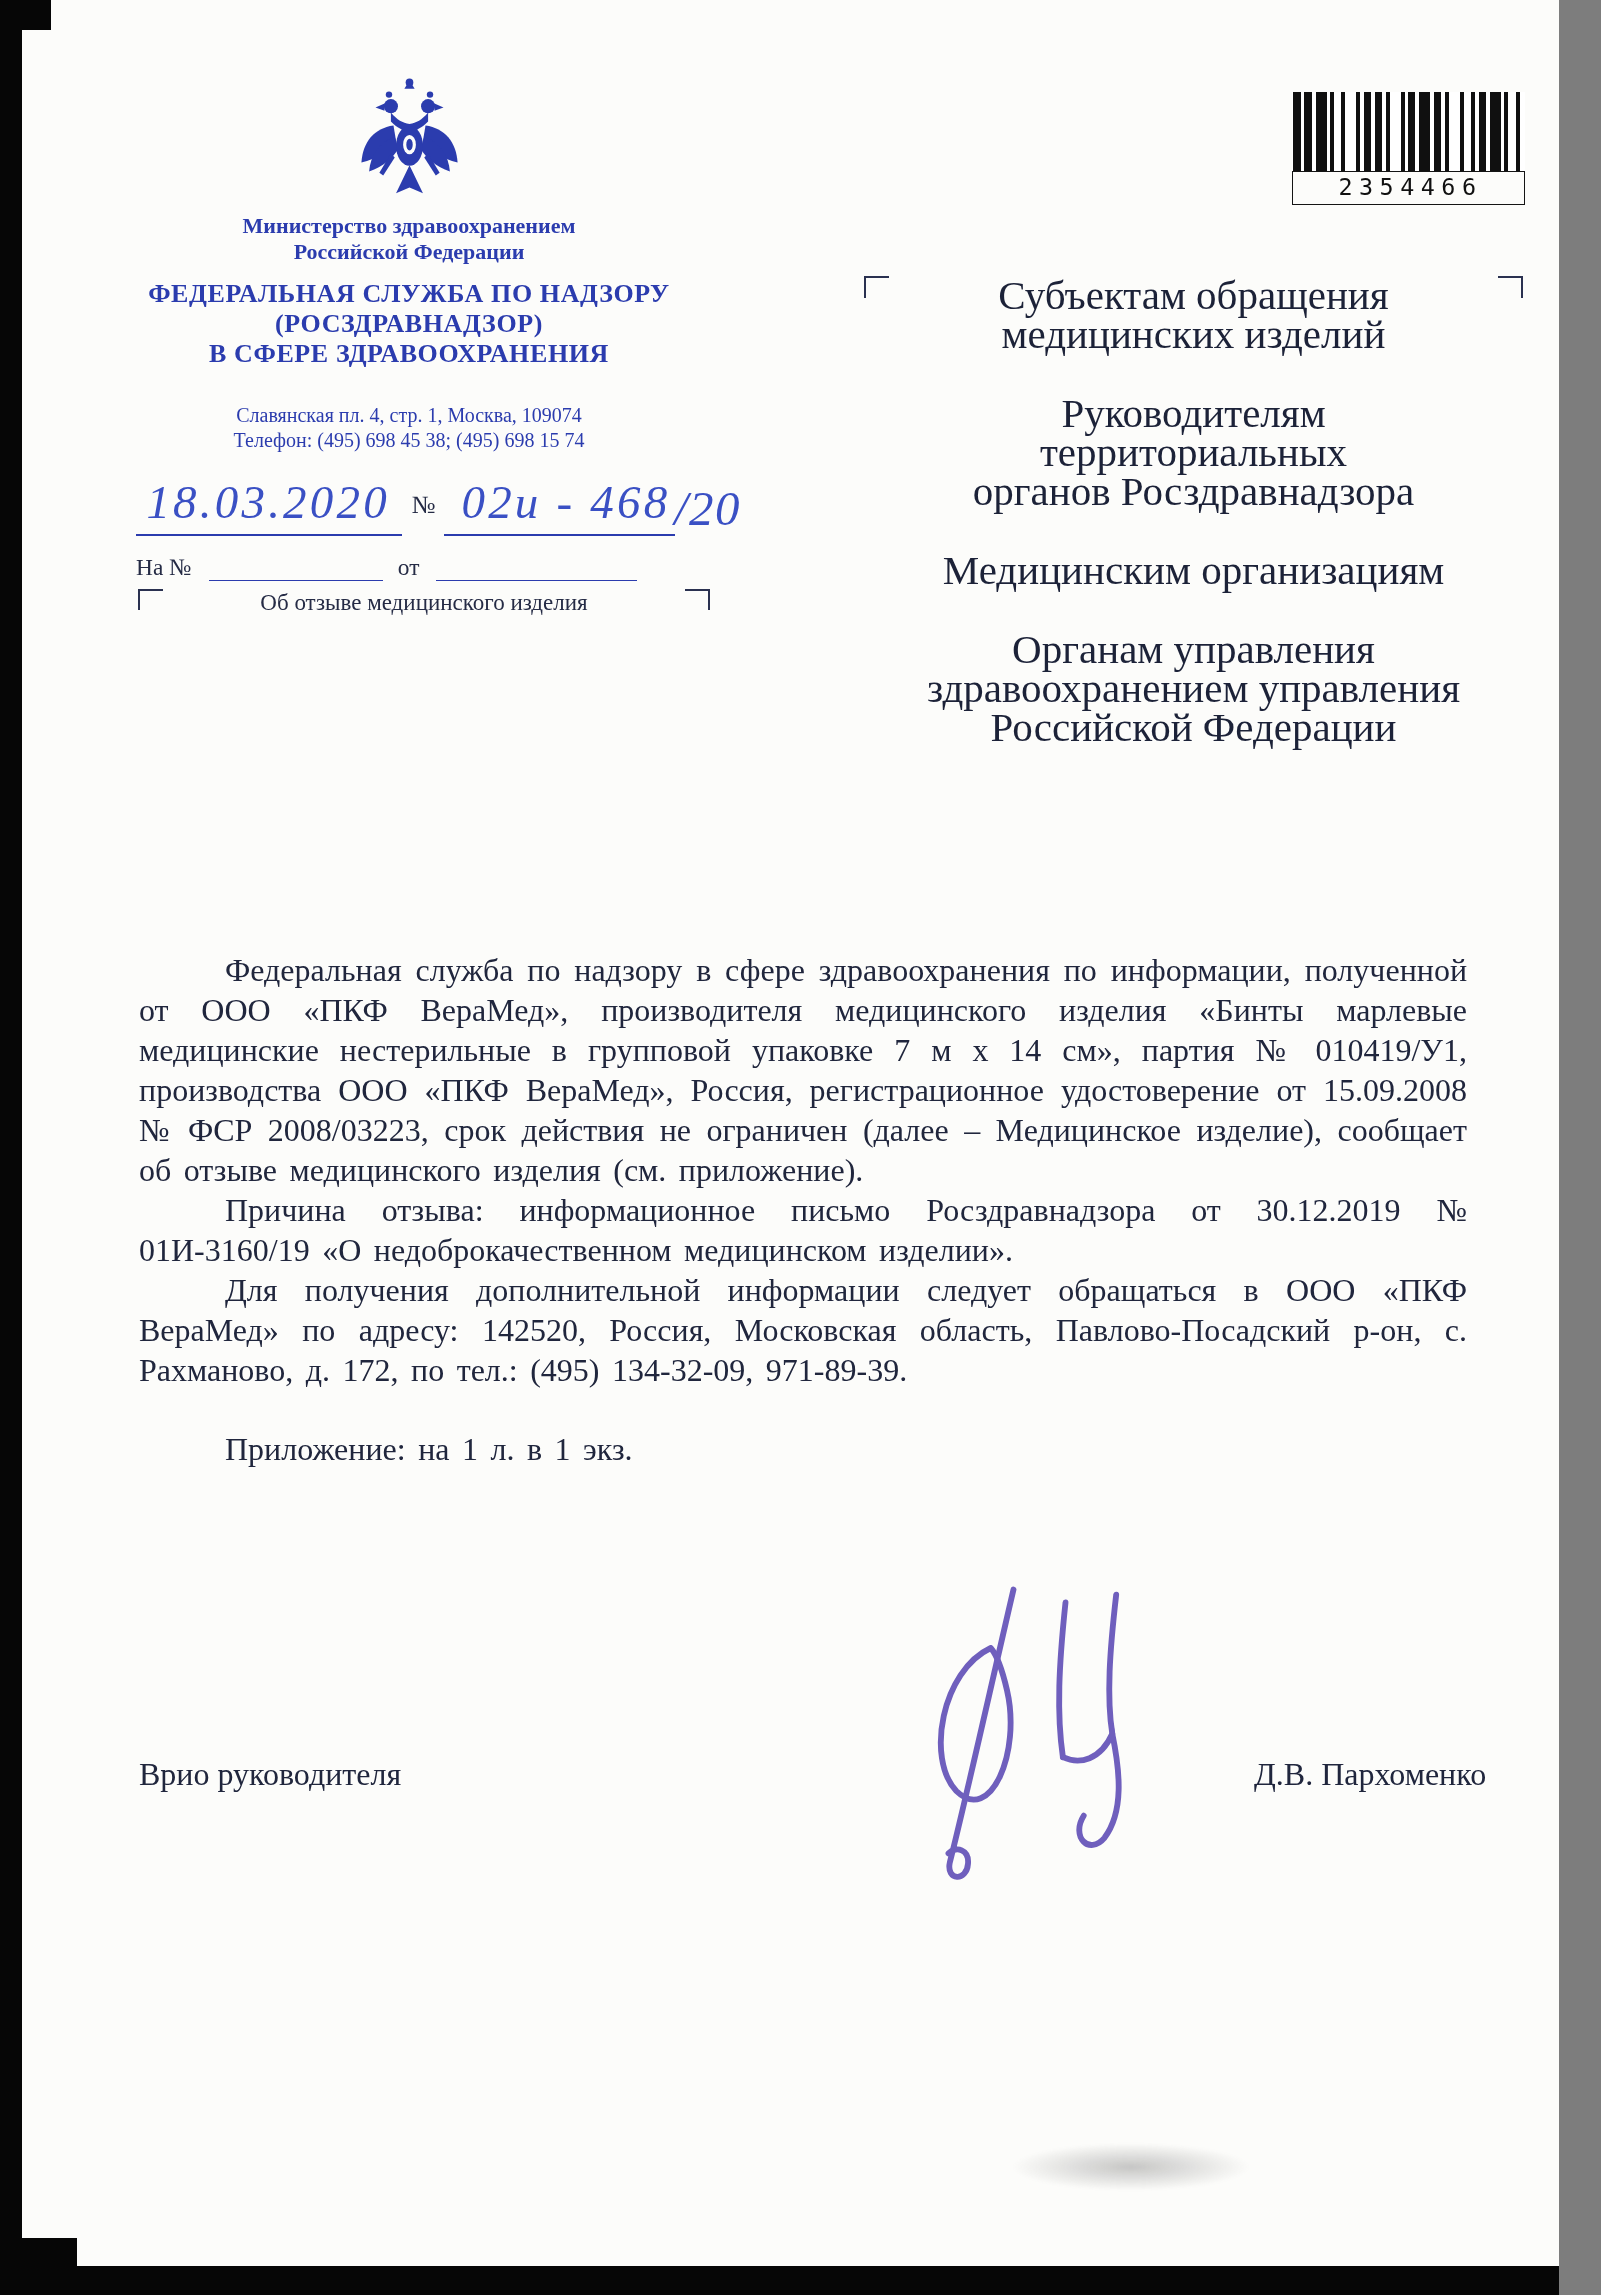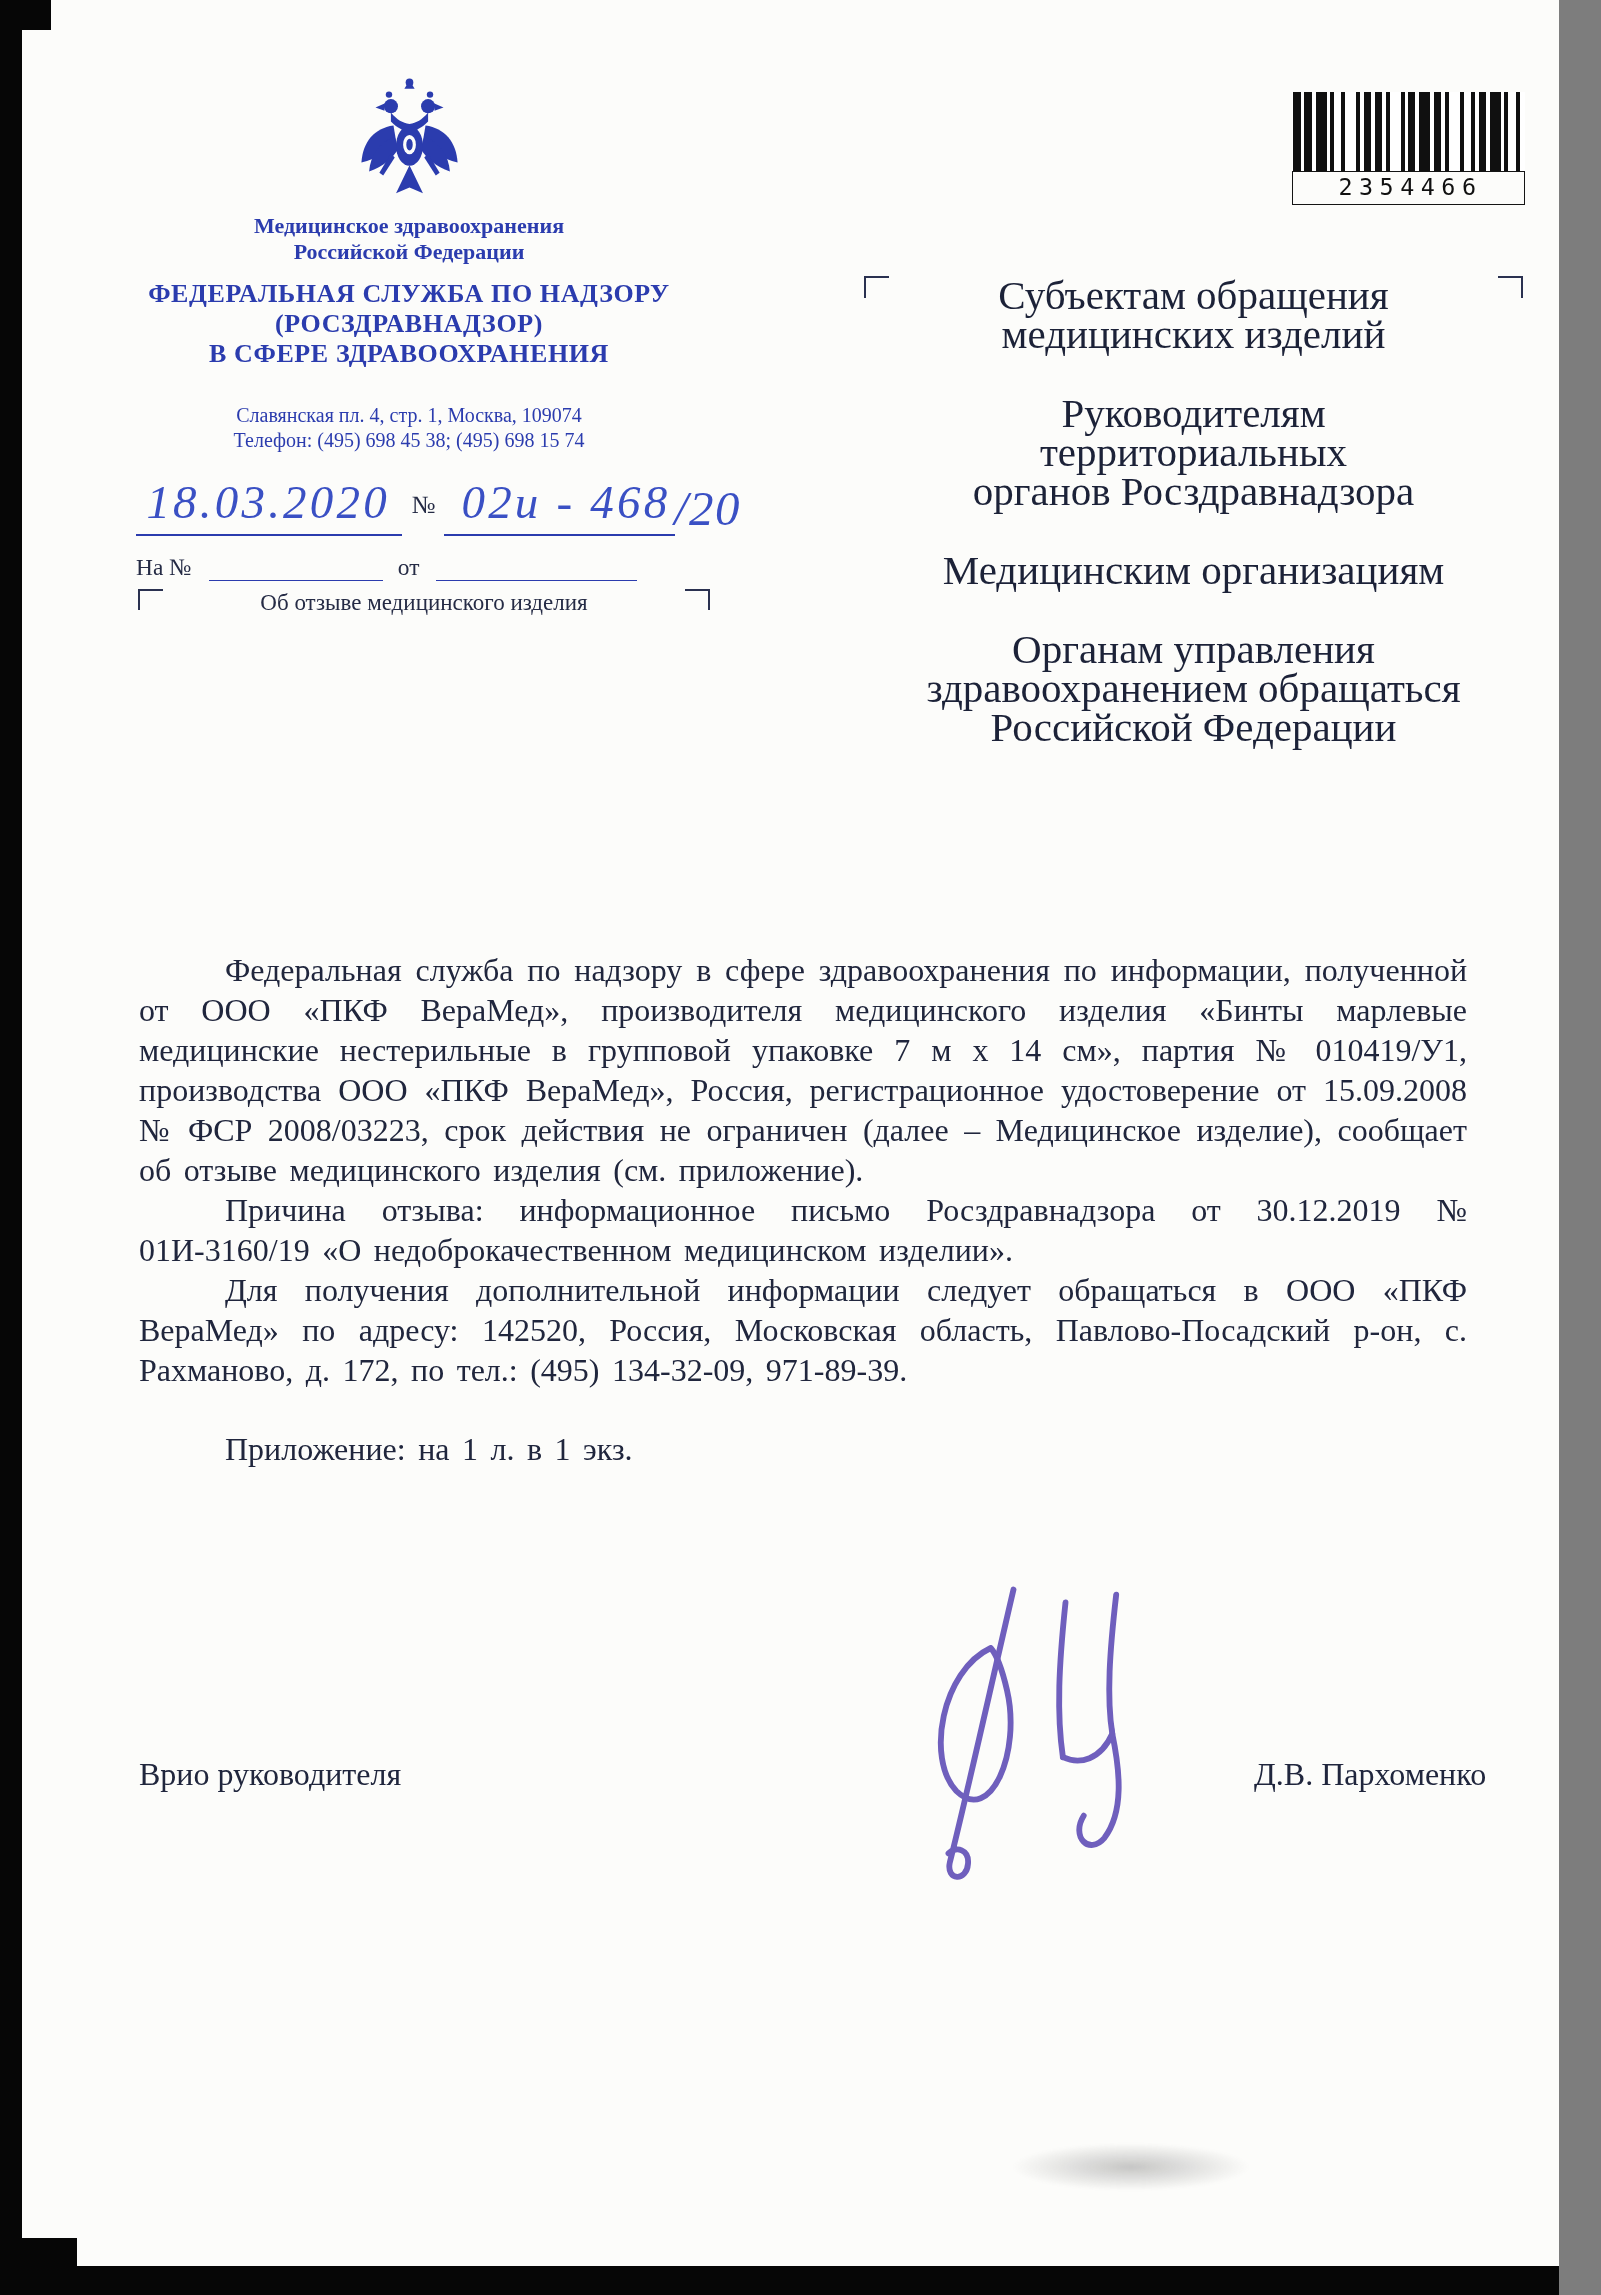--- a/index.html
+++ b/index.html
@@ -127,21 +127,21 @@
       <path d="M62,96 C38,104 24,124 22,150 C44,142 58,130 68,114 Z"></path>
       <path d="M108,96 C132,104 146,124 148,150 C126,142 112,130 102,114 Z"></path>
       <ellipse cx="85" cy="110" rx="21" ry="31"></ellipse>
       <path d="M85,140 L64,184 L85,175 L106,184 Z"></path>
       <path d="M56,122 L38,152 L44,156 L62,128 Z"></path>
       <path d="M114,122 L132,152 L126,156 L108,128 Z"></path>
       <ellipse cx="85" cy="108" rx="10" ry="15" fill="#fcfcfa"></ellipse>
       <ellipse cx="85" cy="108" rx="5" ry="9" fill="#2b3cae"></ellipse>
     </svg>
     <div class="ministry">
-      <div>Медицинское здравоохранения</div>
+      <div>Министерство здравоохранением</div>
       <div>Российской Федерации</div>
     </div>
     <div class="service">
       <div>ФЕДЕРАЛЬНАЯ СЛУЖБА ПО НАДЗОРУ</div>
       <div>(РОСЗДРАВНАДЗОР)</div>
       <div>В СФЕРЕ ЗДРАВООХРАНЕНИЯ</div>
     </div>
     <div class="lh-address">Славянская пл. 4, стр. 1, Москва, 109074</div>
     <div class="lh-phone">Телефон: (495) 698 45 38; (495) 698 15 74</div>
   </div>
@@ -176,21 +176,21 @@
     <div class="addr-item">
       <div>Руководителям</div>
       <div>территориальных</div>
       <div>органов Росздравнадзора</div>
     </div>
     <div class="addr-item">
       <div>Медицинским организациям</div>
     </div>
     <div class="addr-item">
       <div>Органам управления</div>
-      <div>здравоохранением обращаться</div>
+      <div>здравоохранением управления</div>
       <div>Российской Федерации</div>
     </div>
   </div>
 
   <div class="letter-body">
     <p>Федеральная служба по надзору в сфере здравоохранения по информации, полученной от ООО «ПКФ ВераМед», производителя медицинского изделия «Бинты марлевые медицинские нестерильные в групповой упаковке 7 м х 14 см», партия № 010419/У1, производства ООО «ПКФ ВераМед», Россия, регистрационное удостоверение от 15.09.2008 № ФСР 2008/03223, срок действия не ограничен (далее – Медицинское изделие), сообщает об отзыве медицинского изделия (см. приложение).</p>
     <p>Причина отзыва: информационное письмо Росздравнадзора от 30.12.2019 № 01И-3160/19 «О недоброкачественном медицинском изделии».</p>
     <p>Для получения дополнительной информации следует обращаться в ООО «ПКФ ВераМед» по адресу: 142520, Россия, Московская область, Павлово-Посадский р-он, с. Рахманово, д. 172, по тел.: (495) 134-32-09, 971-89-39.</p>
     <p class="attachment">Приложение: на 1 л. в 1 экз.</p>
   </div>

